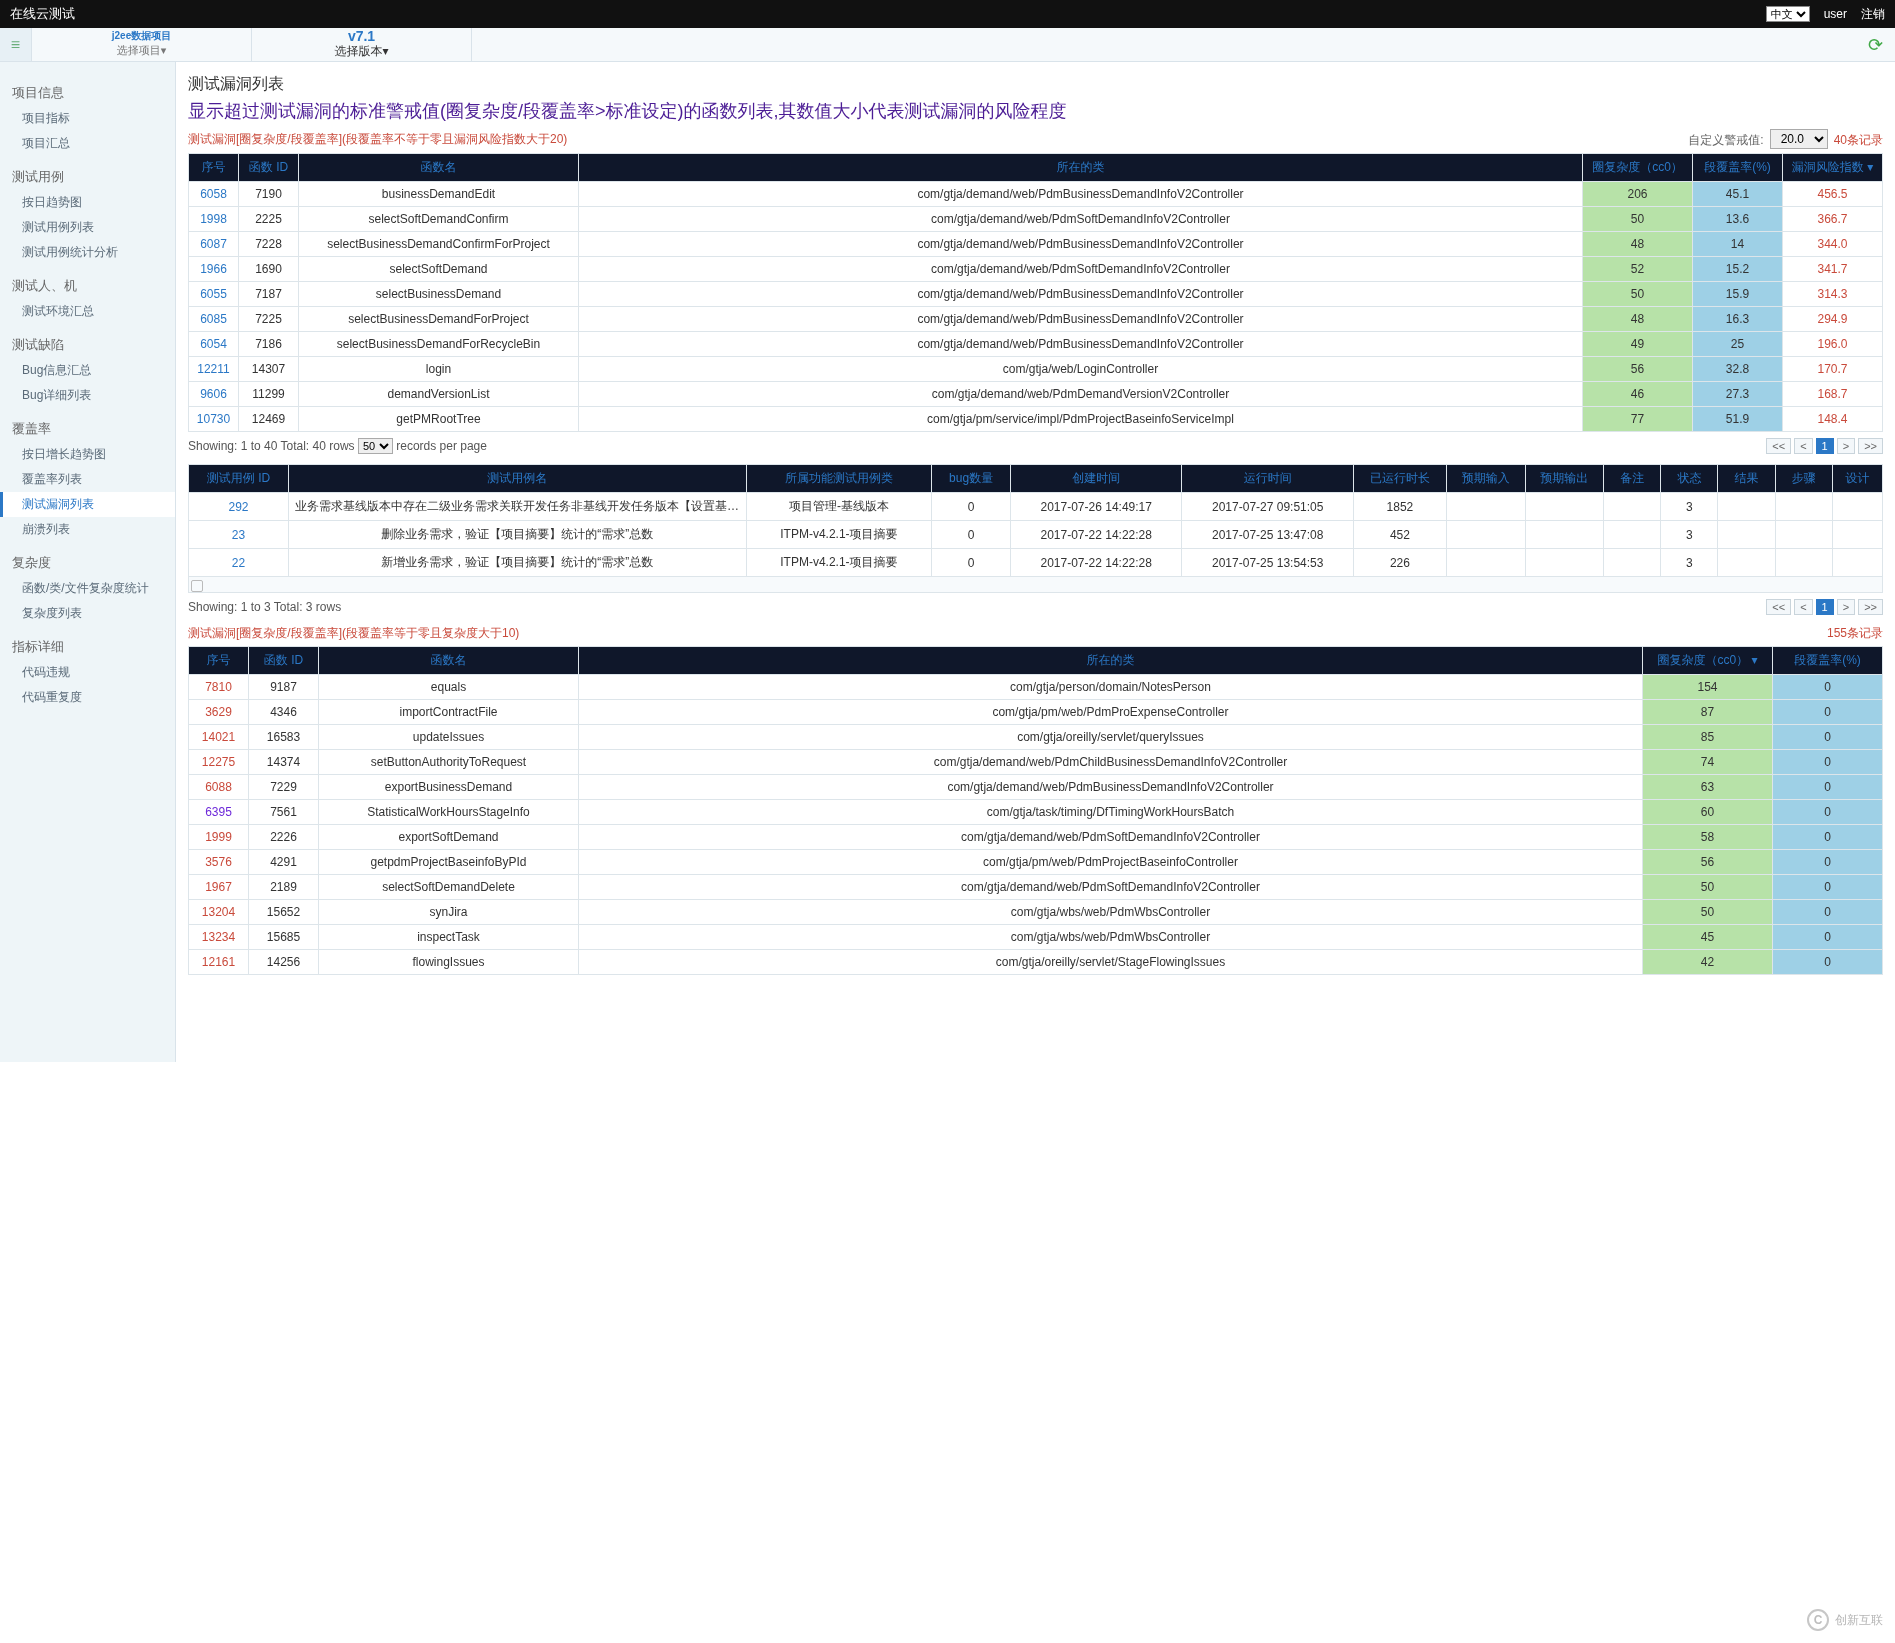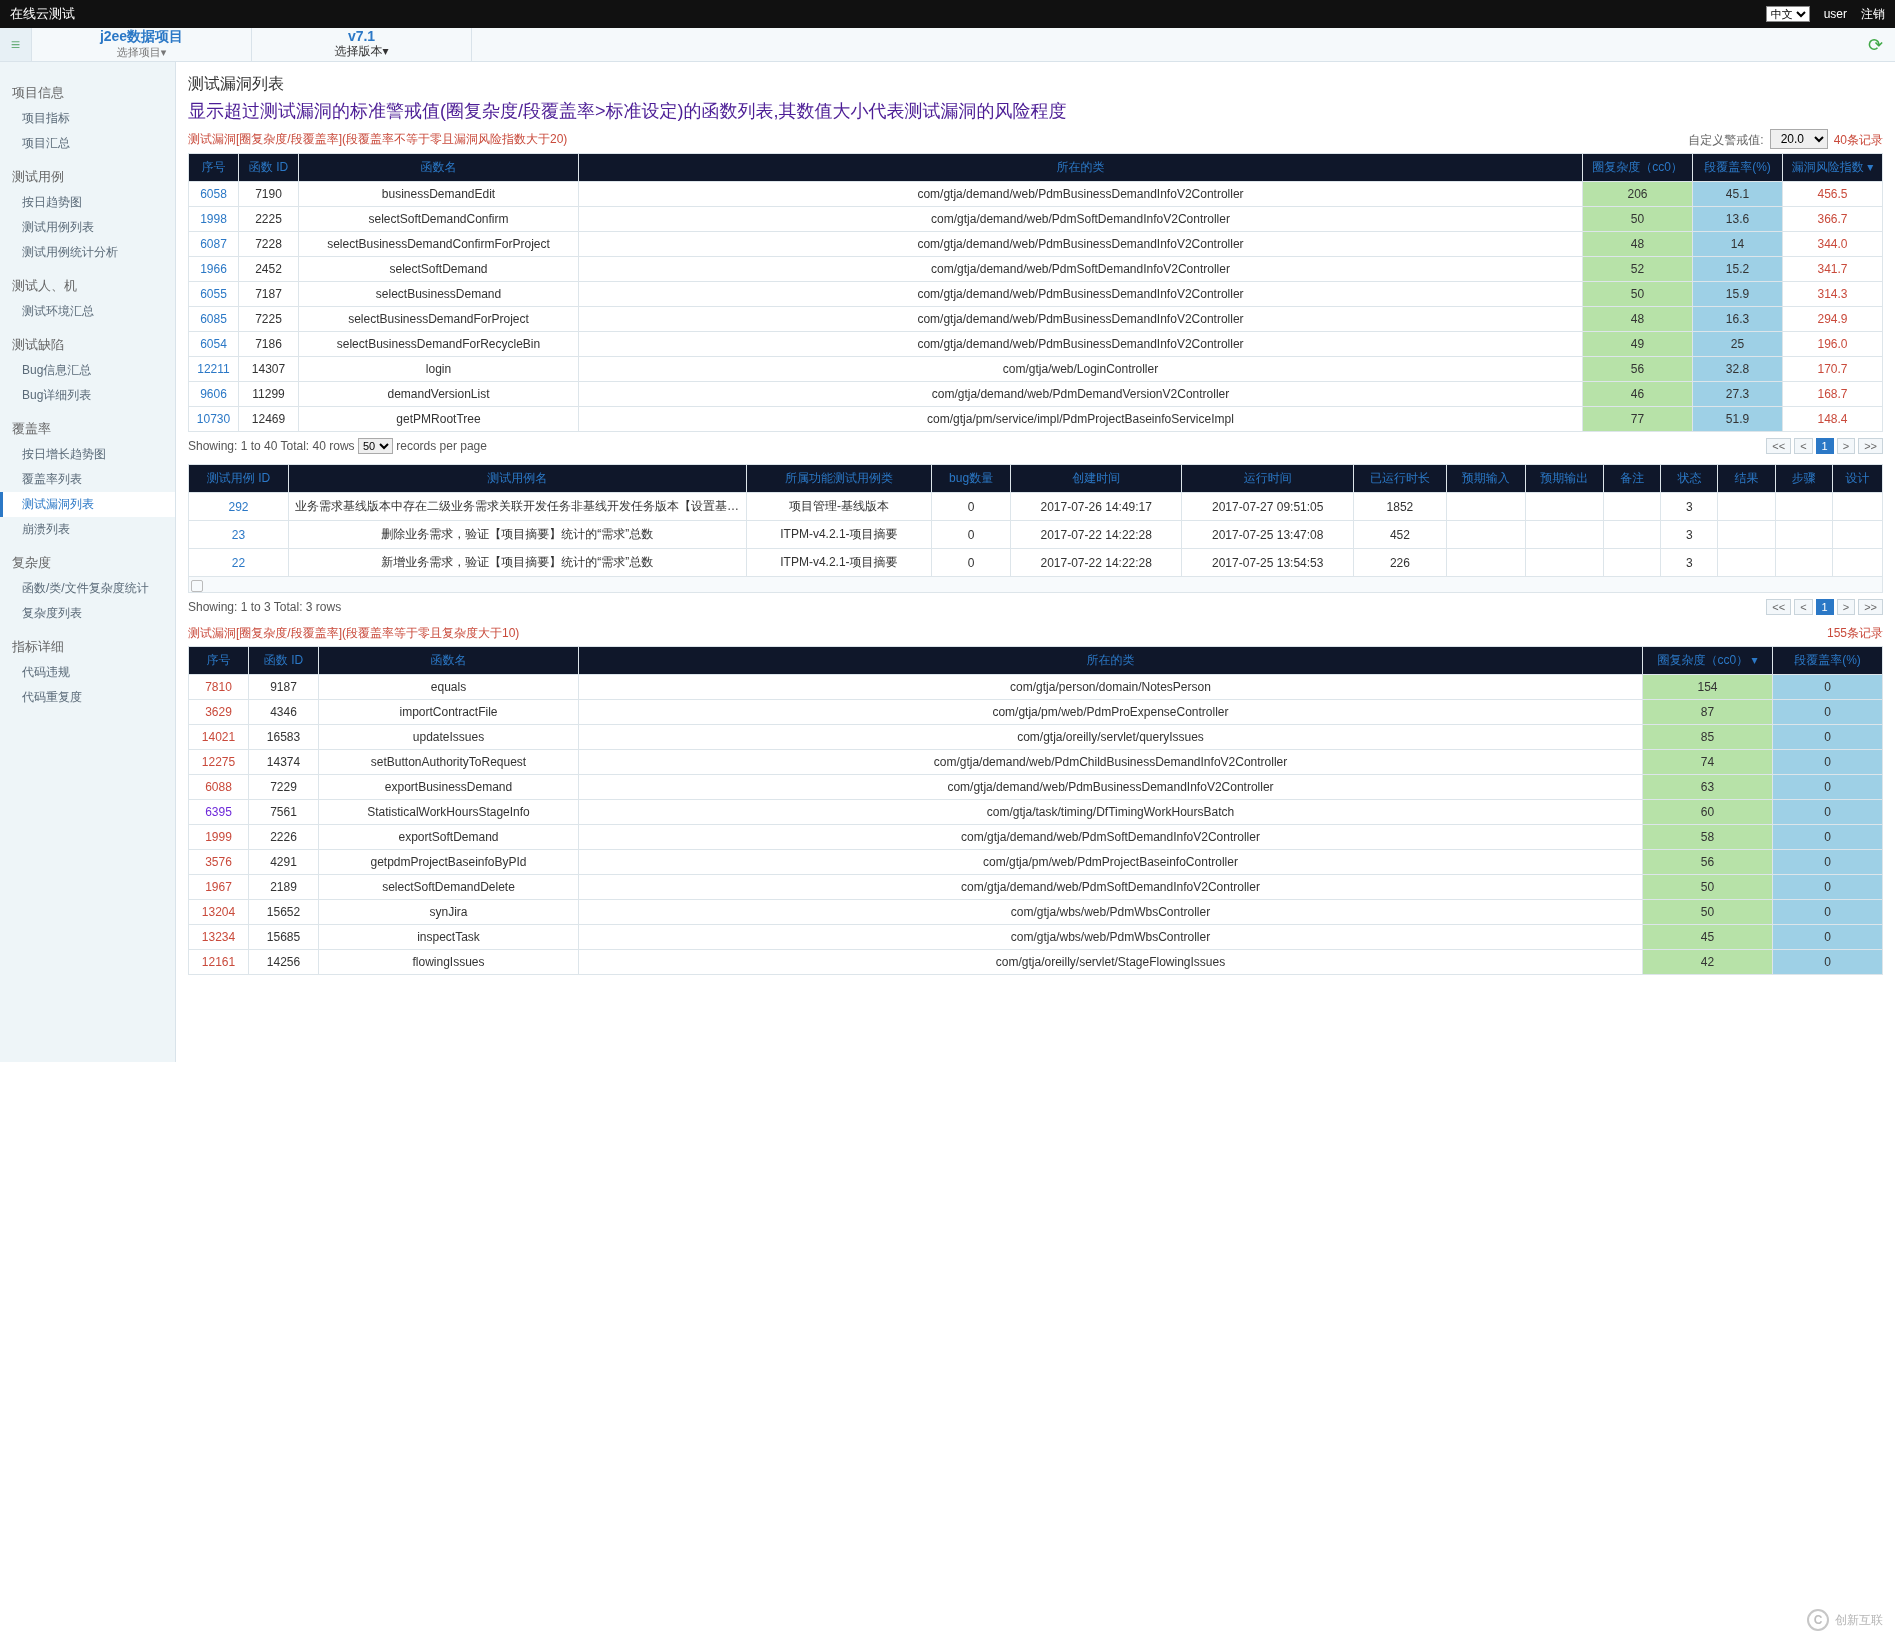--- a/index.html
+++ b/index.html
@@ -5,21 +5,21 @@
 * { box-sizing: border-box; margin: 0; padding: 0; }
 body { font-family: "Microsoft YaHei", Arial, sans-serif; font-size: 12px; color: #333; background: #fff; }
 a { color: #2b78c6; text-decoration: none; cursor: pointer; }
 .topbar { background: #111; color: #fff; height: 28px; display: flex; align-items: center; padding: 0 10px; justify-content: space-between; }
 .topbar .title { color: #fff; font-size: 13px; }
 .topbar .right { display: flex; align-items: center; gap: 14px; }
 .topbar select { font-size: 11px; background: #fff; color: #000; border: 1px solid #888; }
 .subbar { background: #f5f9fb; height: 34px; border-bottom: 1px solid #d9e3ea; display: flex; align-items: stretch; }
 .hamburger { width: 32px; display: flex; align-items: center; justify-content: center; border-right: 1px solid #d9e3ea; background: #e7f0f5; cursor: pointer; color: #6aae7a; font-size: 16px; }
 .proj-block { width: 220px; border-right: 1px solid #d9e3ea; display: flex; flex-direction: column; justify-content: center; align-items: center; }
-.proj-block .proj-name { color: #2b78c6; font-weight: bold; font-size: 14px; line-height: 1; }
+.proj-block .proj-name { color: #2b78c6; font-weight: bold; font-size: 10px; line-height: 1; }
 .proj-block .proj-sel { color: #777; font-size: 11px; margin-top: 2px; }
 .ver-block { width: 220px; border-right: 1px solid #d9e3ea; display: flex; flex-direction: column; justify-content: center; align-items: center; }
 .ver-block .ver-name { color: #2b78c6; font-weight: bold; font-size: 14px; line-height: 1; }
 .sub-spacer { flex: 1; display: flex; align-items: center; justify-content: flex-end; padding-right: 12px; }
 .refresh-icon { color: #3fa845; font-size: 18px; cursor: pointer; }
 .layout { display: flex; }
 .sidebar { width: 176px; background: #eef5f8; border-right: 1px solid #d9e3ea; padding: 10px 0 30px; min-height: 1000px; }
 .sidebar .section { color: #666; font-size: 13px; padding: 6px 12px 4px; margin-top: 6px; }
 .sidebar .item { color: #5a6a78; font-size: 12px; padding: 4px 12px 4px 22px; cursor: pointer; }
 .sidebar .item.active { color: #2b78c6; background: #fff; border-left: 3px solid #2b78c6; padding-left: 19px; }
@@ -159,21 +159,21 @@
             <td><a>6087</a></td>
             <td>7228</td>
             <td>selectBusinessDemandConfirmForProject</td>
             <td>com/gtja/demand/web/PdmBusinessDemandInfoV2Controller</td>
             <td class="cell-green">48</td>
             <td class="cell-blue">14</td>
             <td class="red-text">344.0</td>
           </tr>
           <tr>
             <td><a>1966</a></td>
-            <td>2452</td>
+            <td>1690</td>
             <td>selectSoftDemand</td>
             <td>com/gtja/demand/web/PdmSoftDemandInfoV2Controller</td>
             <td class="cell-green">52</td>
             <td class="cell-blue">15.2</td>
             <td class="red-text">341.7</td>
           </tr>
           <tr>
             <td><a>6055</a></td>
             <td>7187</td>
             <td>selectBusinessDemand</td>

